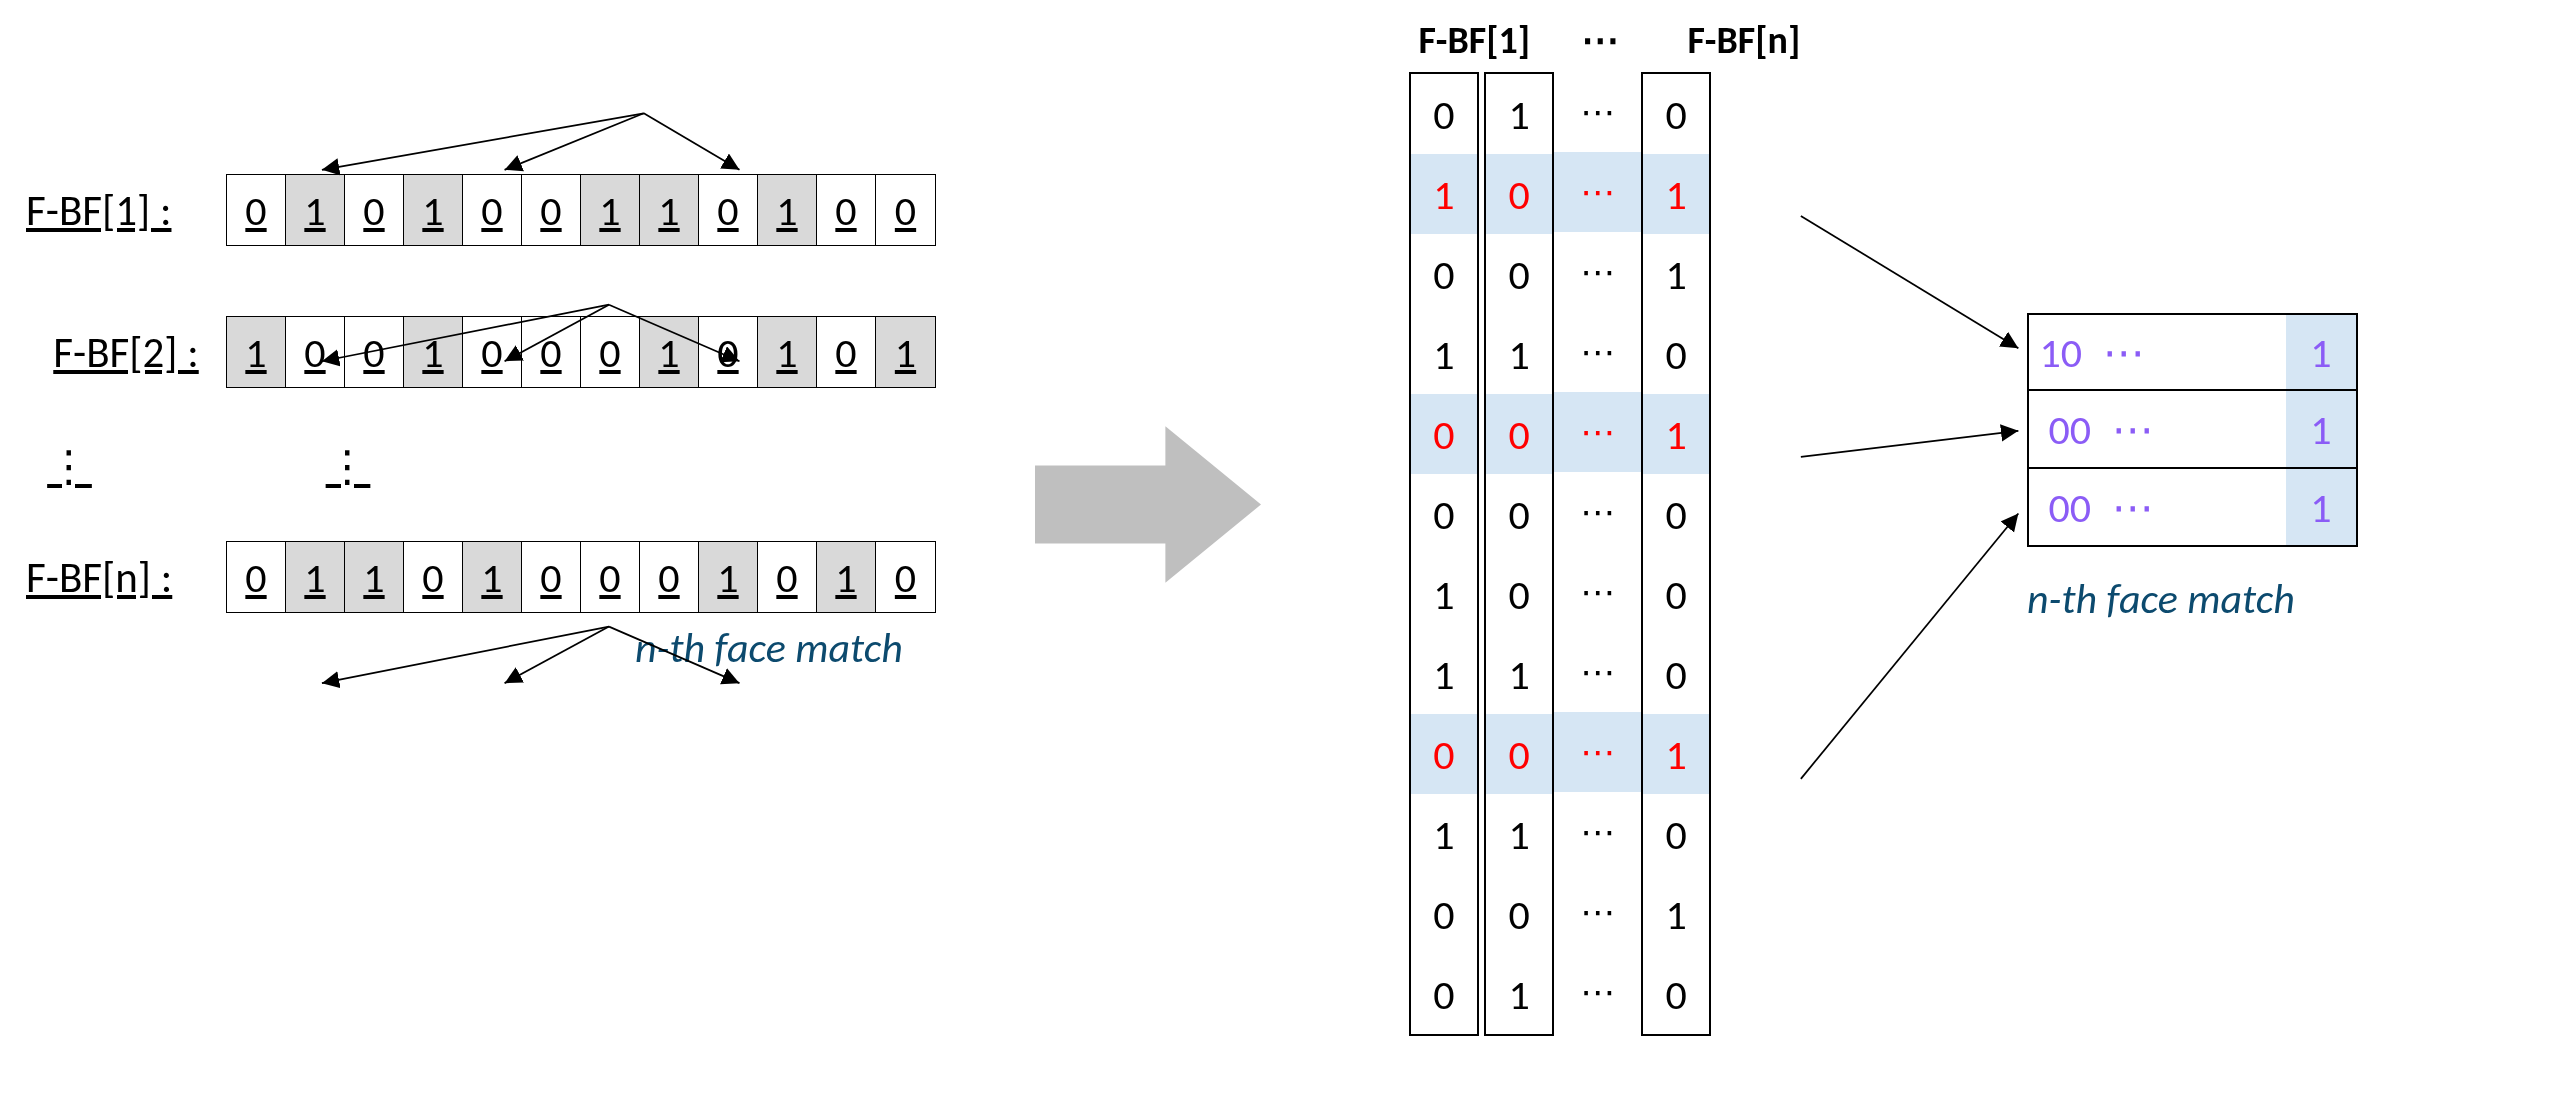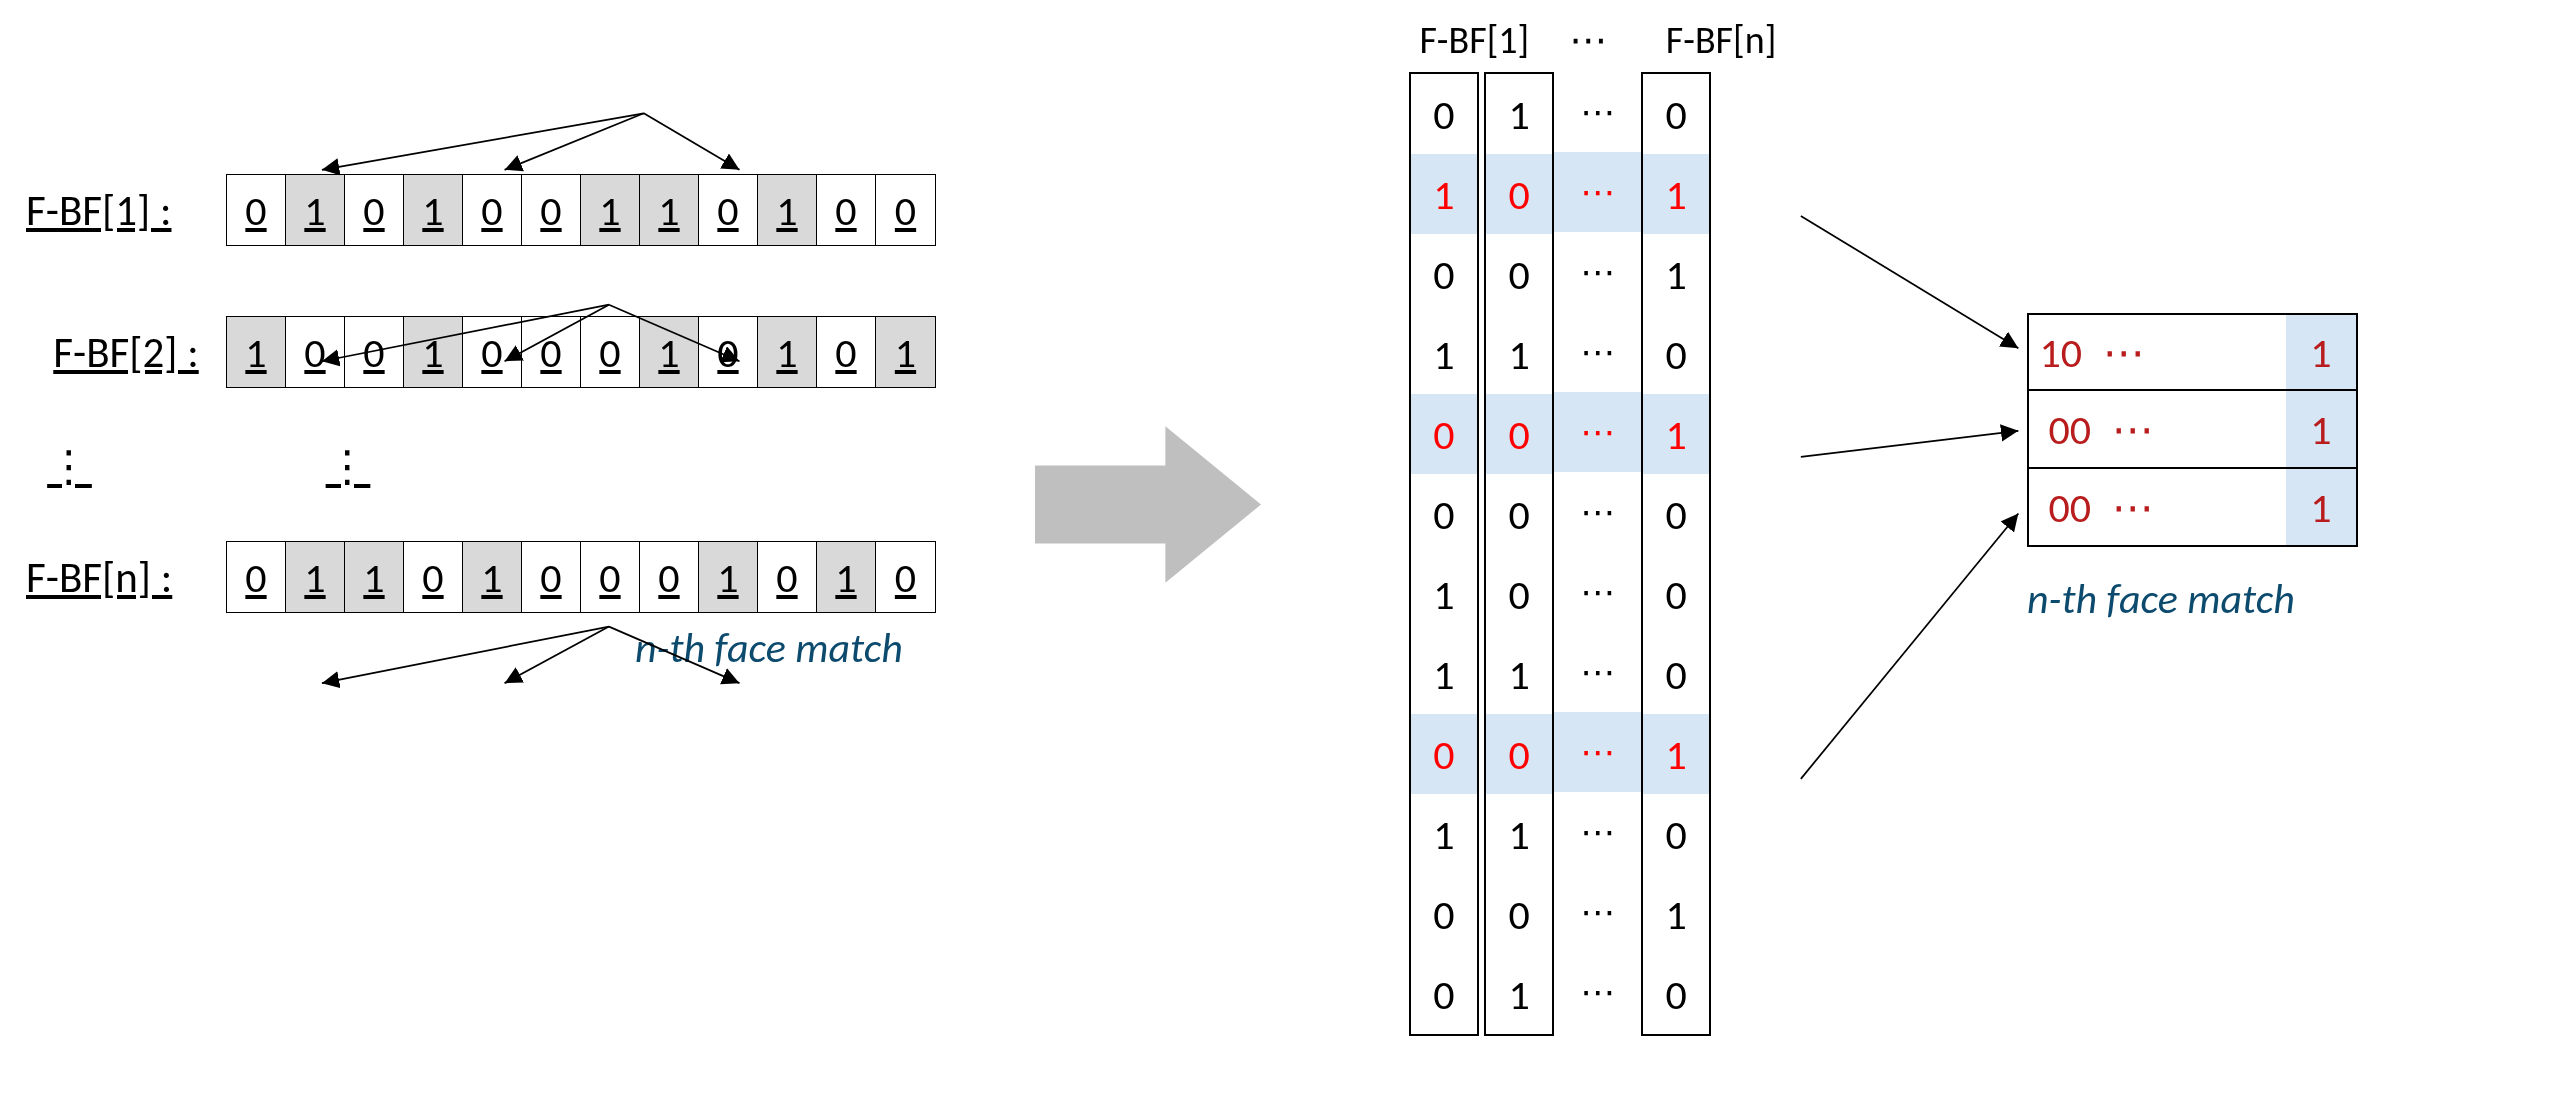--- a/index.html
+++ b/index.html
@@ -63,24 +63,25 @@
   .arrow-block svg { display: block; }
 
   .right-block {
     position: absolute;
     left: 1409px;
     top: 17.4px;
   }
   .col-headers {
     display: flex;
     align-items: center;
-    gap: 5px;
+    gap: 17px;
     font-size: 38px;
     margin-bottom: 8.7px;
     margin-left: -8.7px;
+    font-weight: bold;
   }
   .cols-wrap {
     display: flex;
     align-items: flex-start;
   }
   .col {
     border: 2.6px solid #000;
     width: 70px;
     display: flex;
     flex-direction: column;
@@ -116,21 +117,21 @@
     left: 2027px;
     top: 313px;
   }
   .match-row {
     border: 2.6px solid #000;
     width: 331px;
     height: 78px;
     display: flex;
     align-items: center;
     font-size: 42px;
-    color: #b91c1c;
+    color: #8b5cf6;
     position: relative;
   }
   .match-row + .match-row { border-top: none; padding-left: 9px; }
   .match-row .seg {
     padding: 0 10.4px;
   }
   .match-row .last-seg {
     margin-left: auto;
     width: 70px;
     text-align: center;

